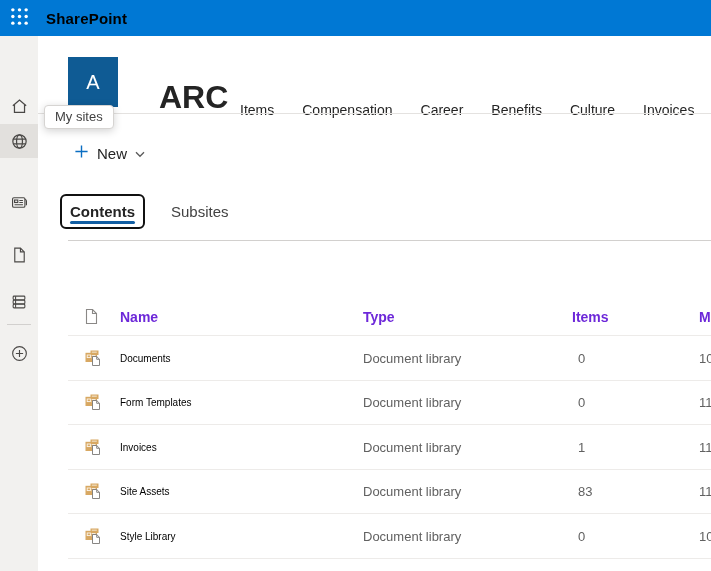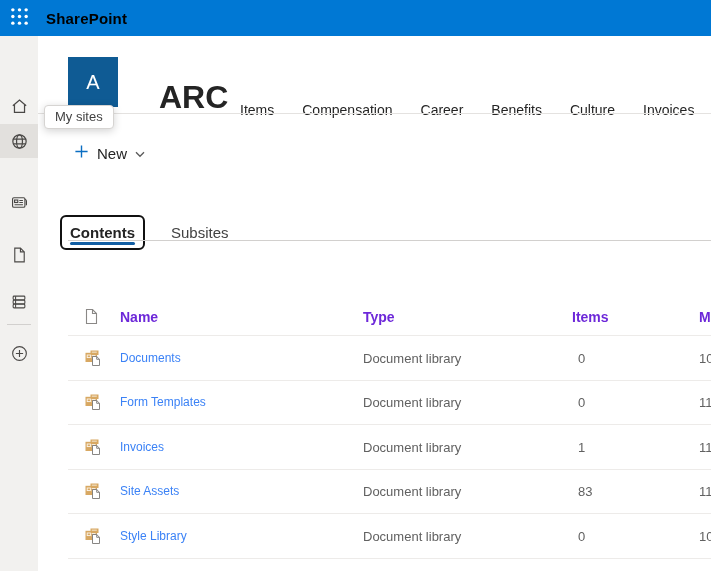--- a/index.html
+++ b/index.html
@@ -35,35 +35,35 @@
   .tooltip{position:absolute;left:6px;top:69px;background:#fff;border:1px solid #d6d4d2;
     border-radius:4px;padding:3px 10px 4px 10px;font-size:13px;color:#424242;
     box-shadow:0 2px 8px rgba(0,0,0,.18);z-index:5;white-space:nowrap;}
   
   .command-bar{position:absolute;left:30px;top:96px;height:34px;display:flex;align-items:flex-end;}
   .new-btn{display:flex;align-items:center;gap:8px;background:transparent;border:none;cursor:pointer;
     padding:4px 6px;}
   .new-label{font-size:15px;color:#242424;}
   
   .tabs{position:absolute;left:22px;top:158px;display:flex;align-items:center;}
-  .tab{position:relative;font-size:15px;color:#424242;padding:9px 10px;cursor:pointer;background:transparent;border:none;margin-top:21px;}
+  .tab{position:relative;font-size:15px;color:#424242;padding:9px 10px;cursor:pointer;background:transparent;border:none;}
   .tab.active{font-weight:700;color:#242424;border:2px solid #111;border-radius:6px;padding:7px 8px;}
   .tab.active .tab-underline{position:absolute;left:8px;right:8px;bottom:3px;height:3px;
     background:var(--tab_underline,#115ea3);border-radius:2px;}
   .tab.plain{margin-left:16px;}
   .tabs-divider{position:absolute;left:30px;right:0;top:204px;border-top:1px solid #d2d0ce;}
   
   .table{position:absolute;left:30px;right:0;top:264px;bottom:0;overflow:hidden;}
   .thead{position:relative;height:35px;border-bottom:1px solid #edebe9;}
   .thead span{position:absolute;top:9px;font-size:14px;font-weight:700;color:#6d28d9;cursor:pointer;}
   .trow{position:relative;height:43.5px;border-bottom:1px solid #edebe9;cursor:pointer;}
   .cicon{position:absolute;left:16px;top:50%;transform:translateY(-50%);display:flex;}
   .thead .hicon{position:absolute;left:16px;top:8px;}
   .h-name{left:52px;} .h-type{left:295px;} .h-items{left:504px;} .h-mod{left:631px;}
-  .cname{position:absolute;left:52px;top:50%;transform:translateY(-50%);font-size:12px;color:#3b82f6;}
+  .cname{position:absolute;left:52px;top:50%;transform:translateY(-50%);font-size:10px;color:#000000;}
   .ctype{position:absolute;left:295px;top:50%;transform:translateY(-50%);font-size:13px;color:#616161;}
   .citems{position:absolute;left:510px;top:50%;transform:translateY(-50%);font-size:13px;color:#616161;}
   .cmod{position:absolute;left:631px;top:50%;transform:translateY(-50%);font-size:13px;color:#616161;white-space:nowrap;}
   .trow.partial{height:20px;border-bottom:none;}
 </style>
 </head>
 <body>
 
 <div class="suite-bar">
   <button class="waffle-btn">

